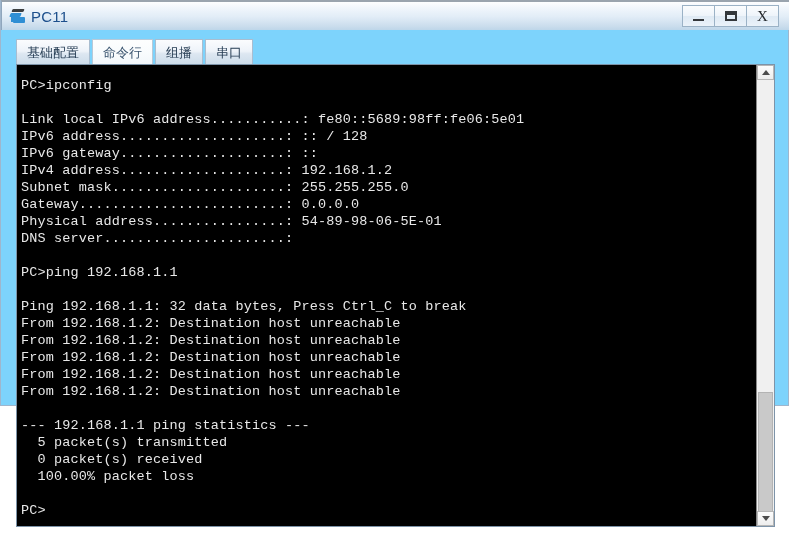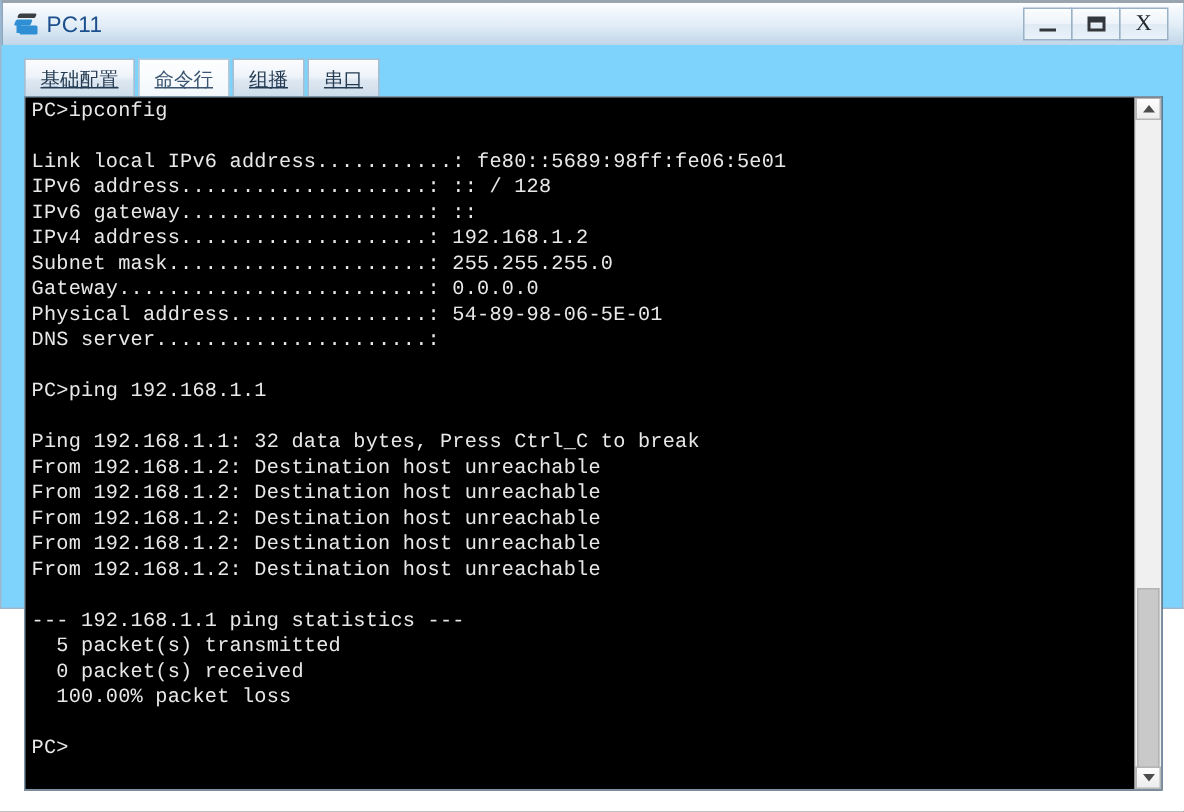--- a/index.html
+++ b/index.html
@@ -149,21 +149,20 @@
     border-bottom: none;
     background: linear-gradient(to bottom, #fbfcfe 0%, #eef3f9 45%, #dde7f1 55%, #ccdcea 100%);
     display: flex;
     align-items: center;
     justify-content: center;
     font-size: 13px;
     color: #243b52;
     margin-right: 2px;
     padding: 0 10px;
     white-space: nowrap;
-    text-decoration: underline;
   }
   .tab.active {
     background: linear-gradient(to bottom, #fdfefe 0%, #f8fbfd 55%, #f1f6fa 100%);
     color: #3b5570;
     border-color: #b8c9d8;
   }
 
   
   #terminal-panel {
     position: absolute;
@@ -172,21 +171,21 @@
     width: 759px;
     height: 463px;
     box-sizing: border-box;
     background: #000000;
     border: 1px solid #7d93a8;
     display: flex;
     overflow: hidden;
   }
   #terminal-output {
     flex: 1 1 auto;
-    padding: 1px 0 0 4px;
+    padding: 12px 0 0 4px;
     font-family: "Liberation Mono", "DejaVu Sans Mono", monospace;
     font-size: 13.5px;
     line-height: 17px;
     color: #e8e8e8;
     white-space: pre;
     overflow: hidden;
     letter-spacing: 0.15px;
   }
   #terminal-output .line { height: 17px; }
 

